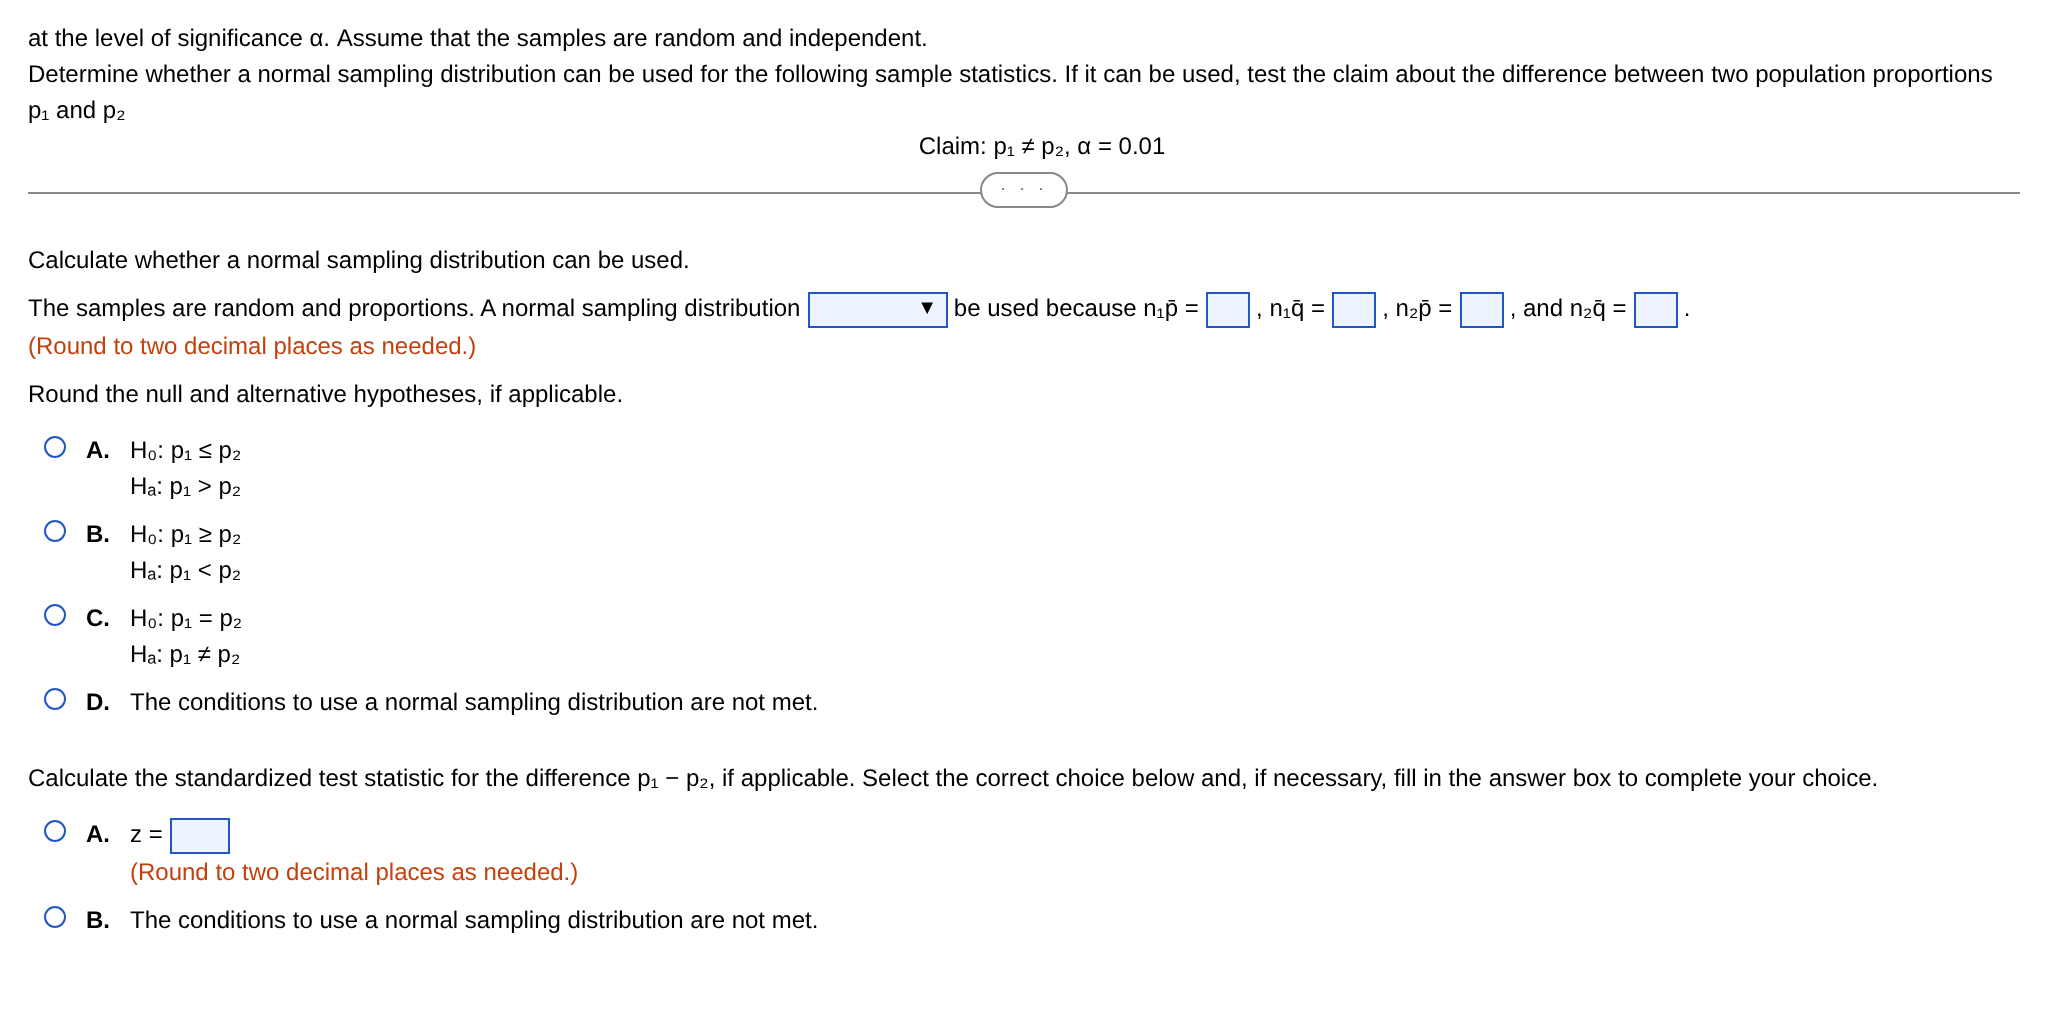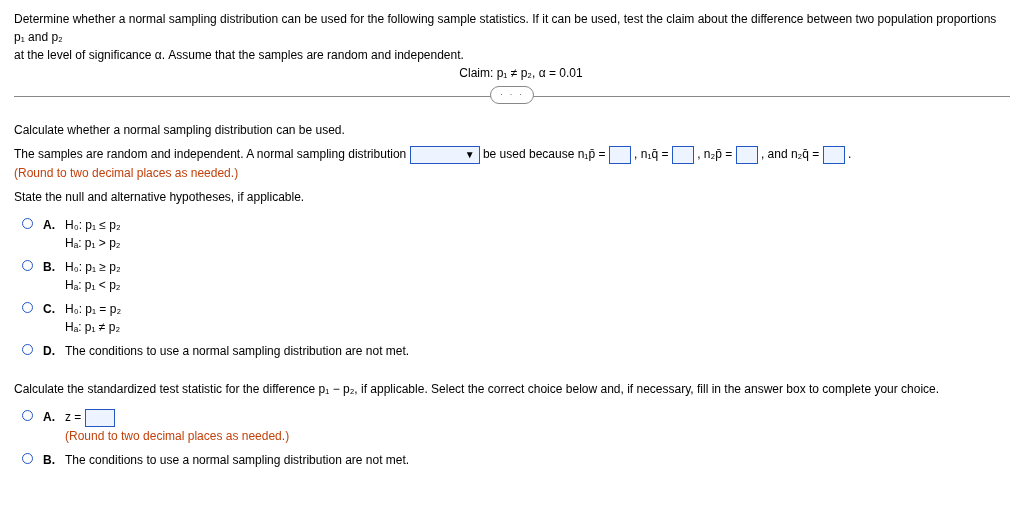--- a/index.html
+++ b/index.html
@@ -73,46 +73,46 @@
   }
   .mc-label { font-weight: bold; margin-right: 6px; min-width: 16px; }
   .mc-body { }
   .nowrap { white-space: nowrap; }
   .calc-line { margin-top: 20px; }
 </style>
 </head>
 <body>
 
 <div class="intro">
+  <div>at the level of significance α. Assume that the samples are random and independent.</div>
   <div>Determine whether a normal sampling distribution can be used for the following sample statistics. If it can be used, test the claim about the difference between two population proportions p₁ and p₂</div>
-  <div>at the level of significance α. Assume that the samples are random and independent.</div>
   <div class="indent">Claim: p₁ ≠ p₂, α = 0.01</div>
 </div>
 
 <hr class="divider">
 <div class="tab-center">· · ·</div>
 
 <div class="section">Calculate whether a normal sampling distribution can be used.</div>
 
 <div class="section nowrap">
-  <span>The samples are random and independent. A normal sampling distribution </span>
+  <span>The samples are random and proportions. A normal sampling distribution </span>
   <span class="dropdown">▼</span>
   <span> be used because n₁p̄ = </span>
   <span class="inputbox"></span>
   <span>, n₁q̄ = </span>
   <span class="inputbox"></span>
   <span>, n₂p̄ = </span>
   <span class="inputbox"></span>
   <span>, and n₂q̄ = </span>
   <span class="inputbox"></span>
   <span>.</span>
 </div>
 <div class="hint">(Round to two decimal places as needed.)</div>
 
-<div class="section">State the null and alternative hypotheses, if applicable.</div>
+<div class="section">Round the null and alternative hypotheses, if applicable.</div>
 
 <div class="mc">
   <div class="mc-row">
     <div class="radio"></div>
     <div class="mc-label">A.</div>
     <div class="mc-body">
       <div>H₀: p₁ ≤ p₂</div>
       <div>Hₐ: p₁ &gt; p₂</div>
     </div>
   </div>

